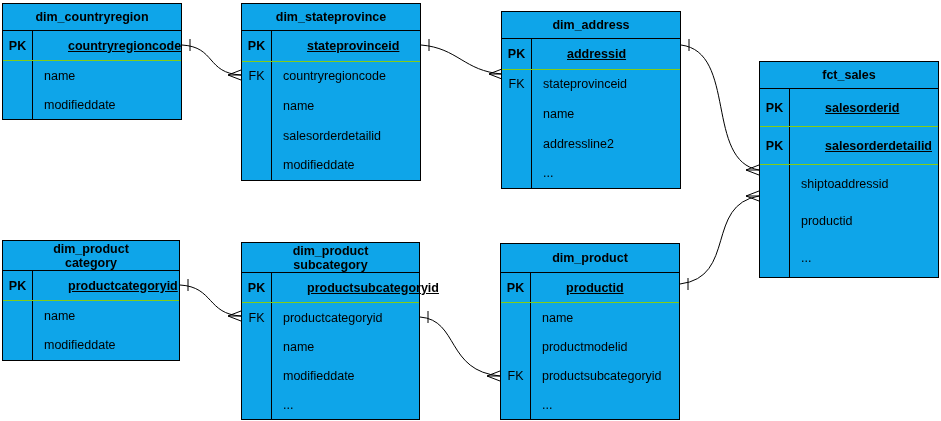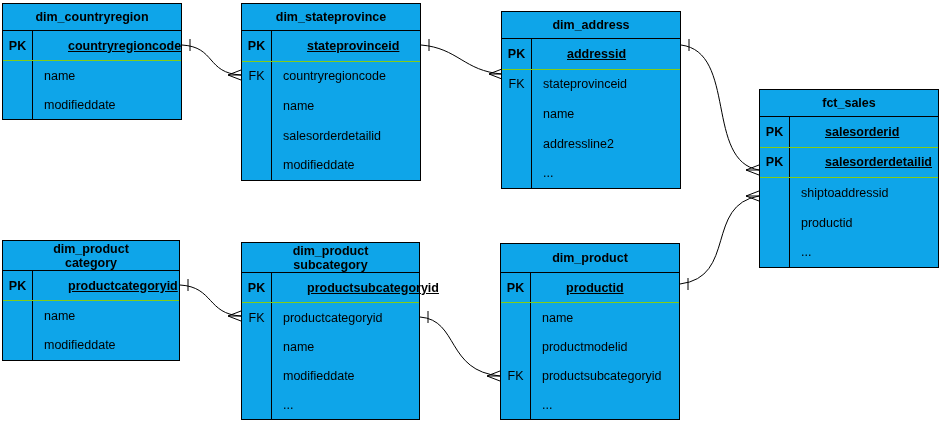--- a/index.html
+++ b/index.html
@@ -148,21 +148,21 @@
     <div class="row">
       <div class="key-cell"></div>
       <div class="field-cell">addressline2</div>
     </div>
     <div class="row">
       <div class="key-cell"></div>
       <div class="field-cell">...</div>
     </div>
   </div>
 
-  <div class="tbl" style="left:759px;top:61px;width:180px;height:179px;margin-top:28px;">
+  <div class="tbl" style="left:759px;top:61px;width:180px;height:217px;">
     <div class="tbl-title" style="height:27px;">fct_sales</div>
     <div class="row pk">
       <div class="key-cell">PK</div>
       <div class="field-cell">salesorderid</div>
     </div>
     <div class="row pk">
       <div class="key-cell">PK</div>
       <div class="field-cell">salesorderdetailid</div>
     </div>
     <div class="row">

